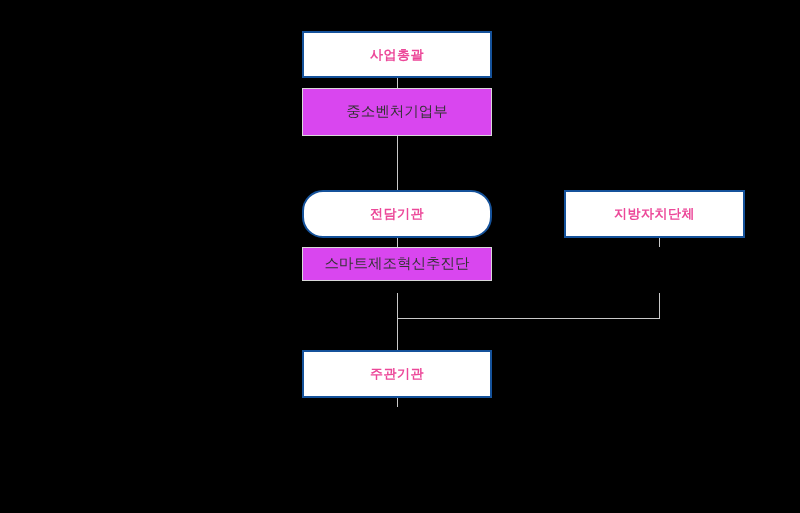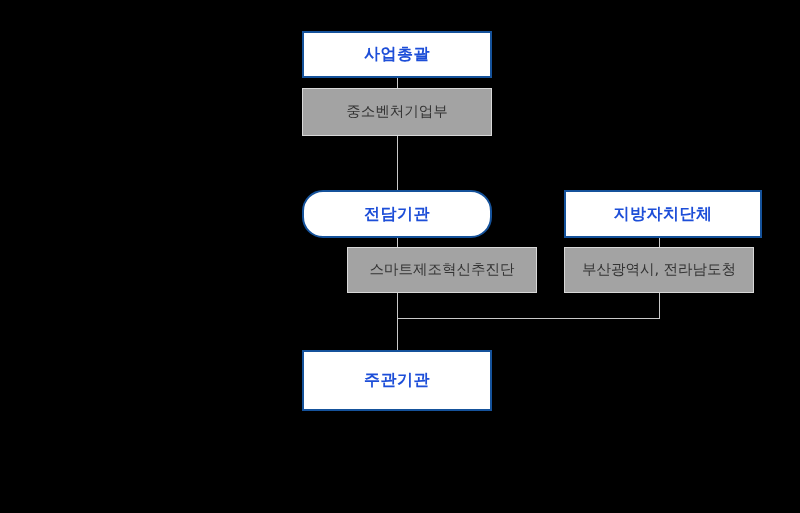--- a/index.html
+++ b/index.html
@@ -20,31 +20,31 @@
     width: 800px;
     height: 513px;
   }
   .node {
     position: absolute;
     box-sizing: border-box;
   }
   .node-title {
     background: #ffffff;
     border: 2px solid #15529b;
-    color: #1d4ed8;
+    color: #ec4899;
     font-weight: bold;
-    font-size: 16px;
+    font-size: 13px;
     display: flex;
     align-items: center;
     justify-content: center;
     text-align: right;
     letter-spacing: 0.5px;
   }
   .node-body {
-    background: #a3a3a3;
+    background: #d946ef;
     border: 1px solid #d8d8d8;
     color: #333333;
     font-size: 14.5px;
     display: flex;
     align-items: center;
     justify-content: center;
     text-align: center;
     line-height: 1.35;
     padding: 4px 6px;
   }
@@ -75,20 +75,19 @@
   <div class="connector h" style="left:397px; top:318px; width:263px;"></div>
 
   <div class="connector v" style="left:397px; top:318px; height:32px;"></div>
 
   <div class="connector v" style="left:397px; top:398px; height:9px;"></div>
 
   <div class="node node-title" style="left:302px; top:31px; width:190px; height:47px;">사업총괄</div>
   <div class="node node-body" style="left:302px; top:88px; width:190px; height:48px;">중소벤처기업부</div>
 
   <div class="node node-title" style="left:302px; top:190px; width:190px; height:48px;border-radius:21px;">전담기관</div>
-  <div class="node node-body" style="left:302px; top:247px; width:190px; height:46px;margin-left:45px;">스마트제조혁신추진단</div>
+  <div class="node node-body" style="left:302px; top:247px; width:190px; height:34px;">스마트제조혁신추진단</div>
 
-  <div class="node node-title" style="left:564px; top:190px; width:198px; height:48px;font-family:Liberation Mono, monospace;">지방자치단체</div>
-  <div class="node node-body" style="left:564px; top:247px; width:190px; height:46px;">부산광역시, 전라남도청</div>
+  <div class="node node-title" style="left:564px; top:190px; width:181px; height:48px;font-family:Liberation Mono, monospace;">지방자치단체</div>
 
-  <div class="node node-title" style="left:302px; top:350px; width:190px; height:61px;">주관기관</div>
+  <div class="node node-title" style="left:302px; top:350px; width:190px; height:48px;">주관기관</div>
 
 </div>
 
 </body></html>

